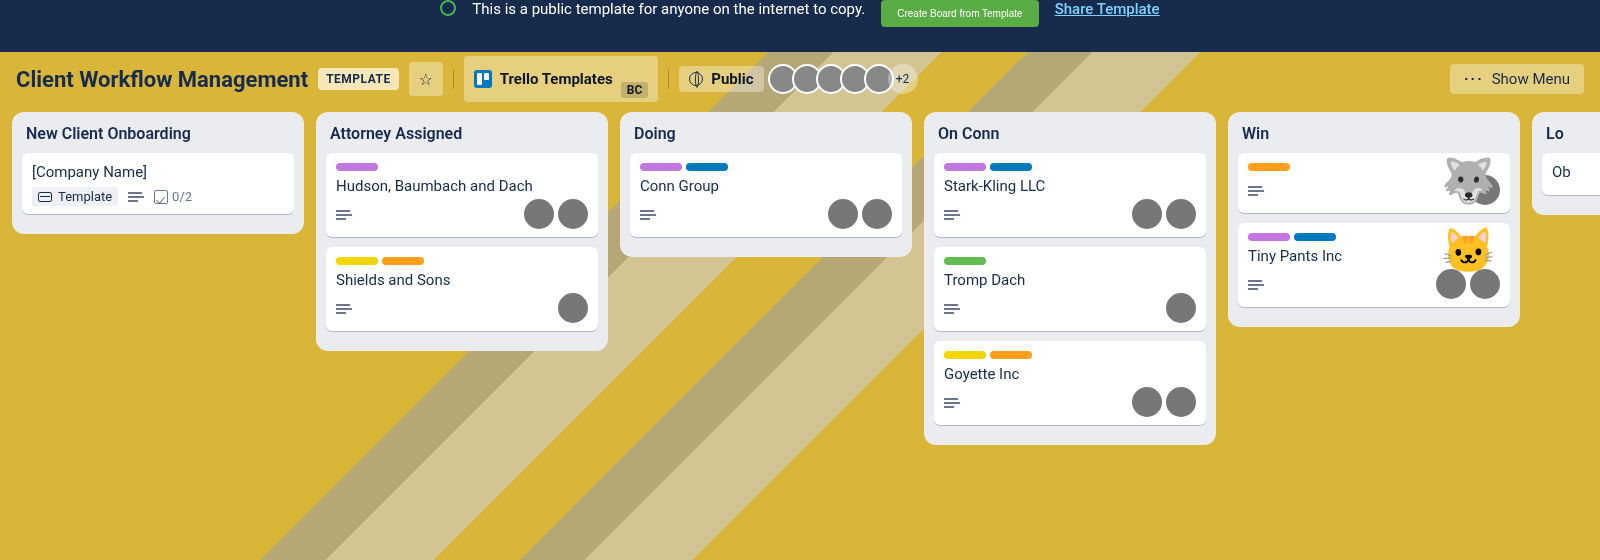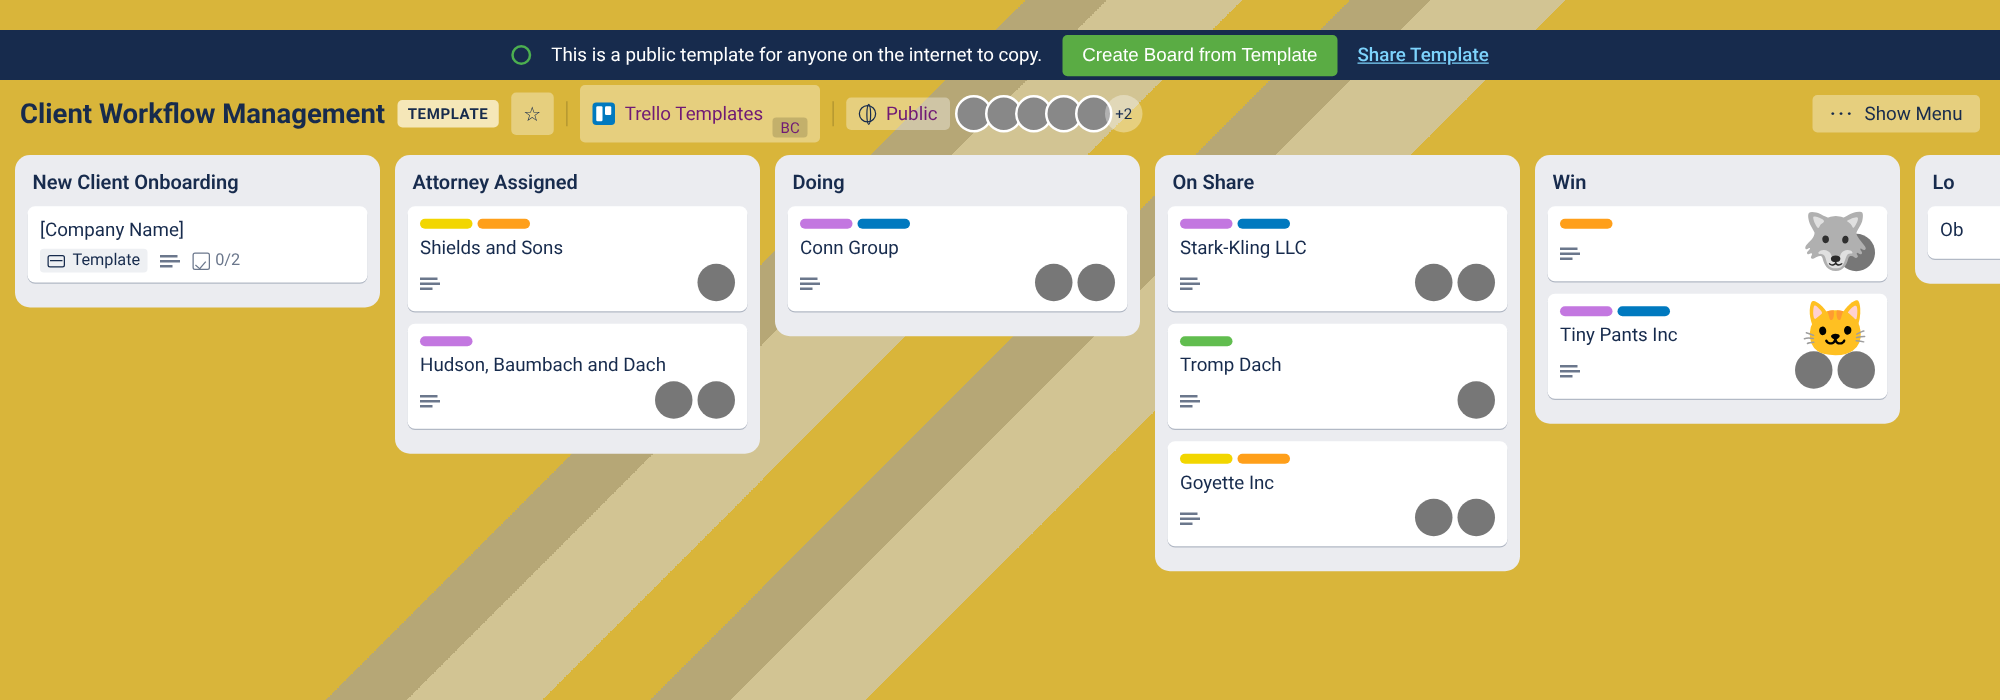--- a/index.html
+++ b/index.html
@@ -19,32 +19,32 @@
       linear-gradient(135deg, transparent 0 38%, #9f9f9f 38% 41%, #cfcfcf 41% 46%, transparent 46% 100%),
       linear-gradient(135deg, transparent 0 50%, #9f9f9f 50% 53%, #cfcfcf 53% 58%, transparent 58% 100%);
     background-size: 100% 100%;
     opacity:.6;
     z-index:0;
   }
 
   
   .banner {
     position:relative; z-index:2;
-    height:40px;
+    height:52px;
     background:#172b4d;
-    display:flex; align-items:center; justify-content:center;
-    gap:16px; color:#fff; font-size:15px;margin-top:24px;
+    display:flex; align-items:flex-start; justify-content:center;
+    gap:16px; color:#fff; font-size:15px;
   }
   .banner .globe {
     width:16px;height:16px;border:2px solid #4caf50;border-radius:50%;
     display:inline-block;position:relative;
   }
   .banner .btn-green{
     background:#5aac44;color:#fff;border:none;
-    padding:8px 16px;border-radius:4px;font-size:15px;font-weight:500;cursor:pointer;
+    padding:8px 16px;border-radius:4px;font-size:10px;font-weight:500;cursor:pointer;
   }
   .banner .share{ color:#7dd3fc; text-decoration:underline; font-weight:500;}
 
   
   .board-header{
     position:relative; z-index:2;
     height:54px; display:flex; align-items:center;
     padding:4px 16px; gap:10px;
   }
   .bh-title{ font-size:22px; font-weight:700; color:#172b4d;}
@@ -56,21 +56,21 @@
   .bh-chip.tpl{ background:#f5e7b8;}
   .bh-iconbtn{
     background:rgba(255,255,255,.35);
     width:34px;height:34px;border-radius:4px;
     display:flex;align-items:center;justify-content:center;cursor:pointer;
     color:#172b4d;
   }
   .bh-group{
     background:rgba(255,255,255,.35);
     display:flex;align-items:center;gap:8px;
-    padding:4px 10px;border-radius:4px;color:#701a75;font-size:15px;
+    padding:4px 10px;border-radius:4px;color:#0f172a;font-size:15px;font-weight:bold;
   }
   .bh-group .logo{width:18px;height:18px;background:#0079bf;display:inline-block;border-radius:3px;position:relative;}
   .bh-group .logo::before,.bh-group .logo::after{content:"";position:absolute;background:#fff;border-radius:1px;}
   .bh-group .logo::before{left:3px;top:3px;width:5px;height:12px;}
   .bh-group .logo::after{right:3px;top:3px;width:5px;height:7px;}
   .bh-mini{ background:rgba(0,0,0,.15);padding:1px 6px;border-radius:3px;font-size:12px;margin-top:22px;}
   .bh-sep{ width:1px;height:20px;background:rgba(0,0,0,.2);}
   .avatars{ display:flex; }
   .avatars .av{ width:30px;height:30px;border-radius:50%;border:2px solid #fff;margin-left:-6px;background:#888;}
   .avatars .more{ width:30px;height:30px;border-radius:50%;background:rgba(255,255,255,.35);margin-left:-6px;display:flex;align-items:center;justify-content:center;font-size:12px;color:#172b4d;}
@@ -196,52 +196,52 @@
               <span>0/2</span>
             </span>
           </div>
         </div>
       </div>
     </div>
     <div class="list">
       <div class="list-title">Attorney Assigned</div>
       <div class="card">
         <div class="labels">
+          <span class="label l-purple"></span>
+        </div>
+        <div class="card-title">Hudson, Baumbach and Dach</div>
+        <div class="card-row">
+          <div class="badges">
+            <span class="b">
+              <span class="ic-lines"></span>
+            </span>
+          </div>
+          <div class="members">
+            <span class="m c2"></span>
+            <span class="m c3"></span>
+          </div>
+        </div>
+      </div>
+      <div class="card">
+        <div class="labels">
           <span class="label l-yellow"></span>
           <span class="label l-orange"></span>
         </div>
         <div class="card-title">Shields and Sons</div>
         <div class="card-row">
           <div class="badges">
             <span class="b">
               <span class="ic-lines"></span>
             </span>
           </div>
           <div class="members">
             <span class="m c1"></span>
           </div>
         </div>
       </div>
-      <div class="card">
-        <div class="labels">
-          <span class="label l-purple"></span>
-        </div>
-        <div class="card-title">Hudson, Baumbach and Dach</div>
-        <div class="card-row">
-          <div class="badges">
-            <span class="b">
-              <span class="ic-lines"></span>
-            </span>
-          </div>
-          <div class="members">
-            <span class="m c2"></span>
-            <span class="m c3"></span>
-          </div>
-        </div>
-      </div>
     </div>
     <div class="list">
       <div class="list-title">Doing</div>
       <div class="card">
         <div class="labels">
           <span class="label l-purple"></span>
           <span class="label l-blue"></span>
         </div>
         <div class="card-title">Conn Group</div>
         <div class="card-row">
@@ -251,21 +251,21 @@
             </span>
           </div>
           <div class="members">
             <span class="m c4"></span>
             <span class="m c5"></span>
           </div>
         </div>
       </div>
     </div>
     <div class="list">
-      <div class="list-title">On Share</div>
+      <div class="list-title">On Conn</div>
       <div class="card">
         <div class="labels">
           <span class="label l-purple"></span>
           <span class="label l-blue"></span>
         </div>
         <div class="card-title">Stark-Kling LLC</div>
         <div class="card-row">
           <div class="badges">
             <span class="b">
               <span class="ic-lines"></span>

